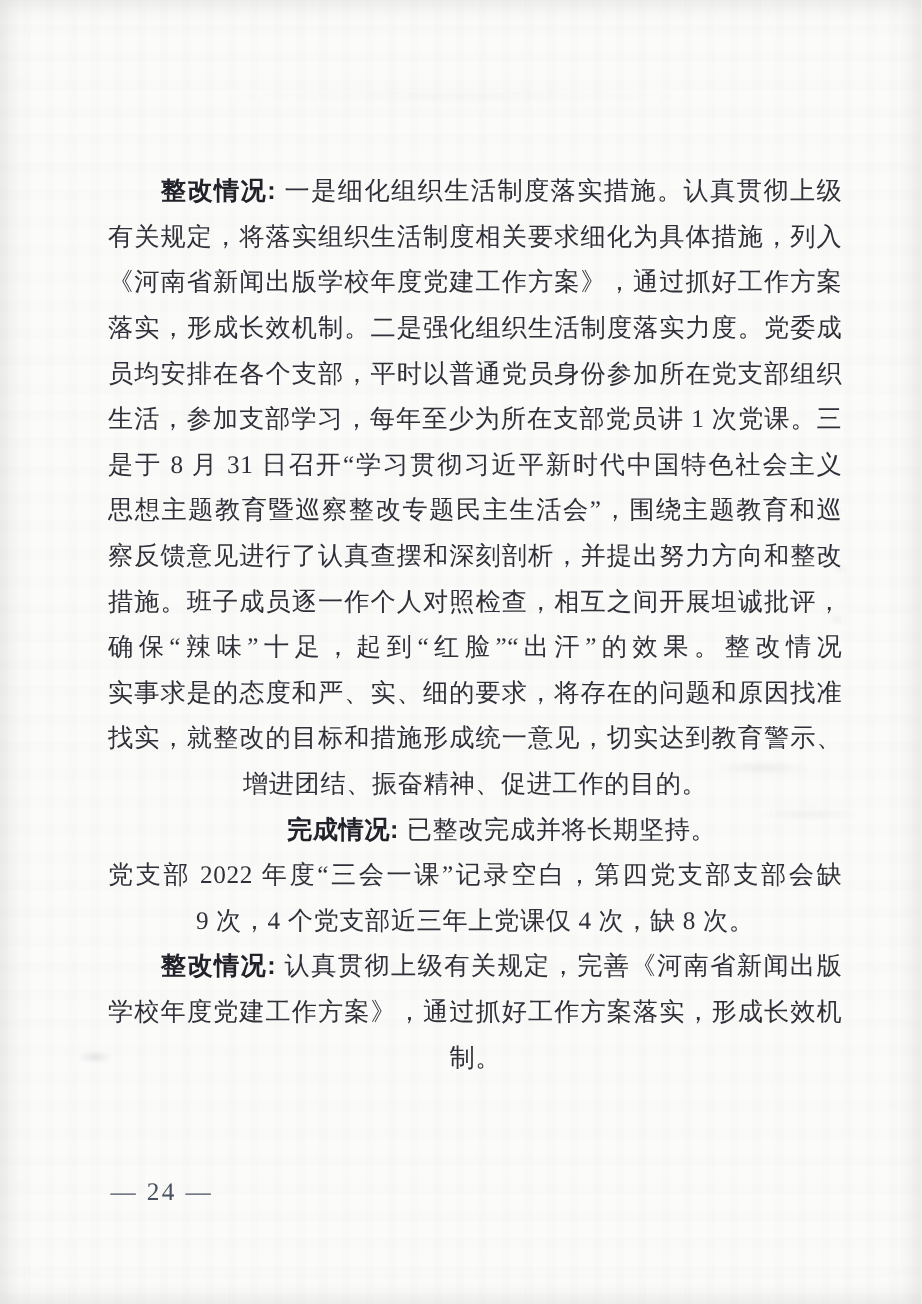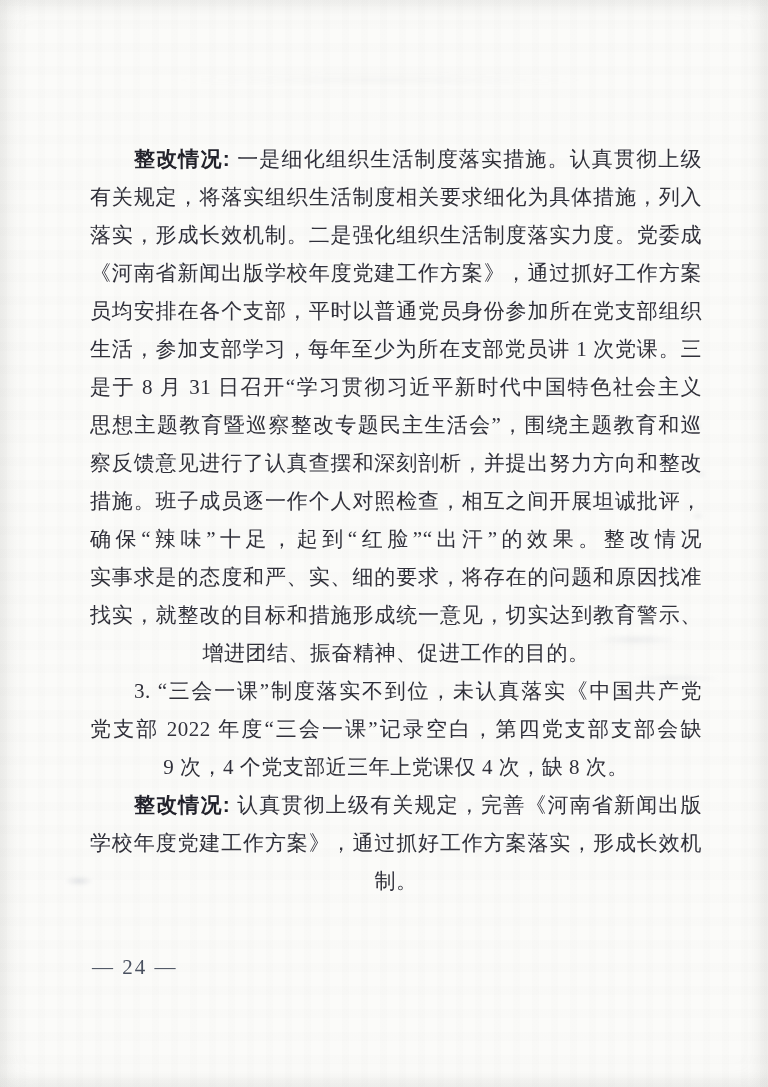--- a/index.html
+++ b/index.html
@@ -47,21 +47,21 @@
   .line.indent{ text-indent:44px; }
   .line.no-stretch{ text-align:center; text-align-last:auto; }
   .seg.bold{
     font-weight:700;
     font-family:"Liberation Sans","DejaVu Sans",sans-serif;
     color:#22222b;
   }
   .footer{
     position:absolute;
     left:92px;
-    top:955px;
+    top:981px;
     font-size:21px;
     letter-spacing:2px;
     color:#49505f;
   }
   
   .smudge{ position:absolute; pointer-events:none; filter:blur(1.5px); }
   .smudge-1{
     left:560px; top:624px; width:190px; height:78px;
     background:
       radial-gradient(60px 8px at 40% 20%, rgba(120,128,150,0.10), rgba(120,128,150,0) 70%),
@@ -89,33 +89,33 @@
 <div class="page">
 
   <div class="smudge smudge-4"></div>
   <div class="smudge smudge-1"></div>
   <div class="smudge smudge-2"></div>
   <div class="smudge smudge-3"></div>
 
   <div class="doc-body">
       <div class="line indent"><span class="seg bold">整改情况: </span><span class="seg">一是细化组织生活制度落实措施。认真贯彻上级</span></div>
       <div class="line"><span class="seg">有关规定，将落实组织生活制度相关要求细化为具体措施，列入</span></div>
+      <div class="line"><span class="seg">《河南省新闻出版学校年度党建工作方案》，通过抓好工作方案</span></div>
       <div class="line"><span class="seg">落实，形成长效机制。二是强化组织生活制度落实力度。党委成</span></div>
-      <div class="line"><span class="seg">《河南省新闻出版学校年度党建工作方案》，通过抓好工作方案</span></div>
       <div class="line"><span class="seg">员均安排在各个支部，平时以普通党员身份参加所在党支部组织</span></div>
       <div class="line"><span class="seg">生活，参加支部学习，每年至少为所在支部党员讲 1 次党课。三</span></div>
       <div class="line"><span class="seg">是于 8 月 31 日召开“学习贯彻习近平新时代中国特色社会主义</span></div>
       <div class="line"><span class="seg">思想主题教育暨巡察整改专题民主生活会”，围绕主题教育和巡</span></div>
       <div class="line"><span class="seg">察反馈意见进行了认真查摆和深刻剖析，并提出努力方向和整改</span></div>
       <div class="line"><span class="seg">措施。班子成员逐一作个人对照检查，相互之间开展坦诚批评，</span></div>
       <div class="line"><span class="seg">确保“辣味”十足，起到“红脸”“出汗”的效果。整改情况</span></div>
       <div class="line"><span class="seg">实事求是的态度和严、实、细的要求，将存在的问题和原因找准</span></div>
       <div class="line"><span class="seg">找实，就整改的目标和措施形成统一意见，切实达到教育警示、</span></div>
       <div class="line no-stretch"><span class="seg">增进团结、振奋精神、促进工作的目的。</span></div>
-      <div class="line indent"><span class="seg">3. “三会一课”制度落实不到位，未认真落实《中国共产党</span></div>
+      <div class="line indent no-stretch"><span class="seg bold">完成情况: </span><span class="seg">已整改完成并将长期坚持。</span></div>
       <div class="line"><span class="seg">党支部 2022 年度“三会一课”记录空白，第四党支部支部会缺</span></div>
       <div class="line no-stretch"><span class="seg">9 次，4 个党支部近三年上党课仅 4 次，缺 8 次。</span></div>
       <div class="line indent"><span class="seg bold">整改情况: </span><span class="seg">认真贯彻上级有关规定，完善《河南省新闻出版</span></div>
       <div class="line"><span class="seg">学校年度党建工作方案》，通过抓好工作方案落实，形成长效机</span></div>
       <div class="line no-stretch"><span class="seg">制。</span></div>
     </div>
 
   <div class="footer">— 24 —</div>
 
 </div>

